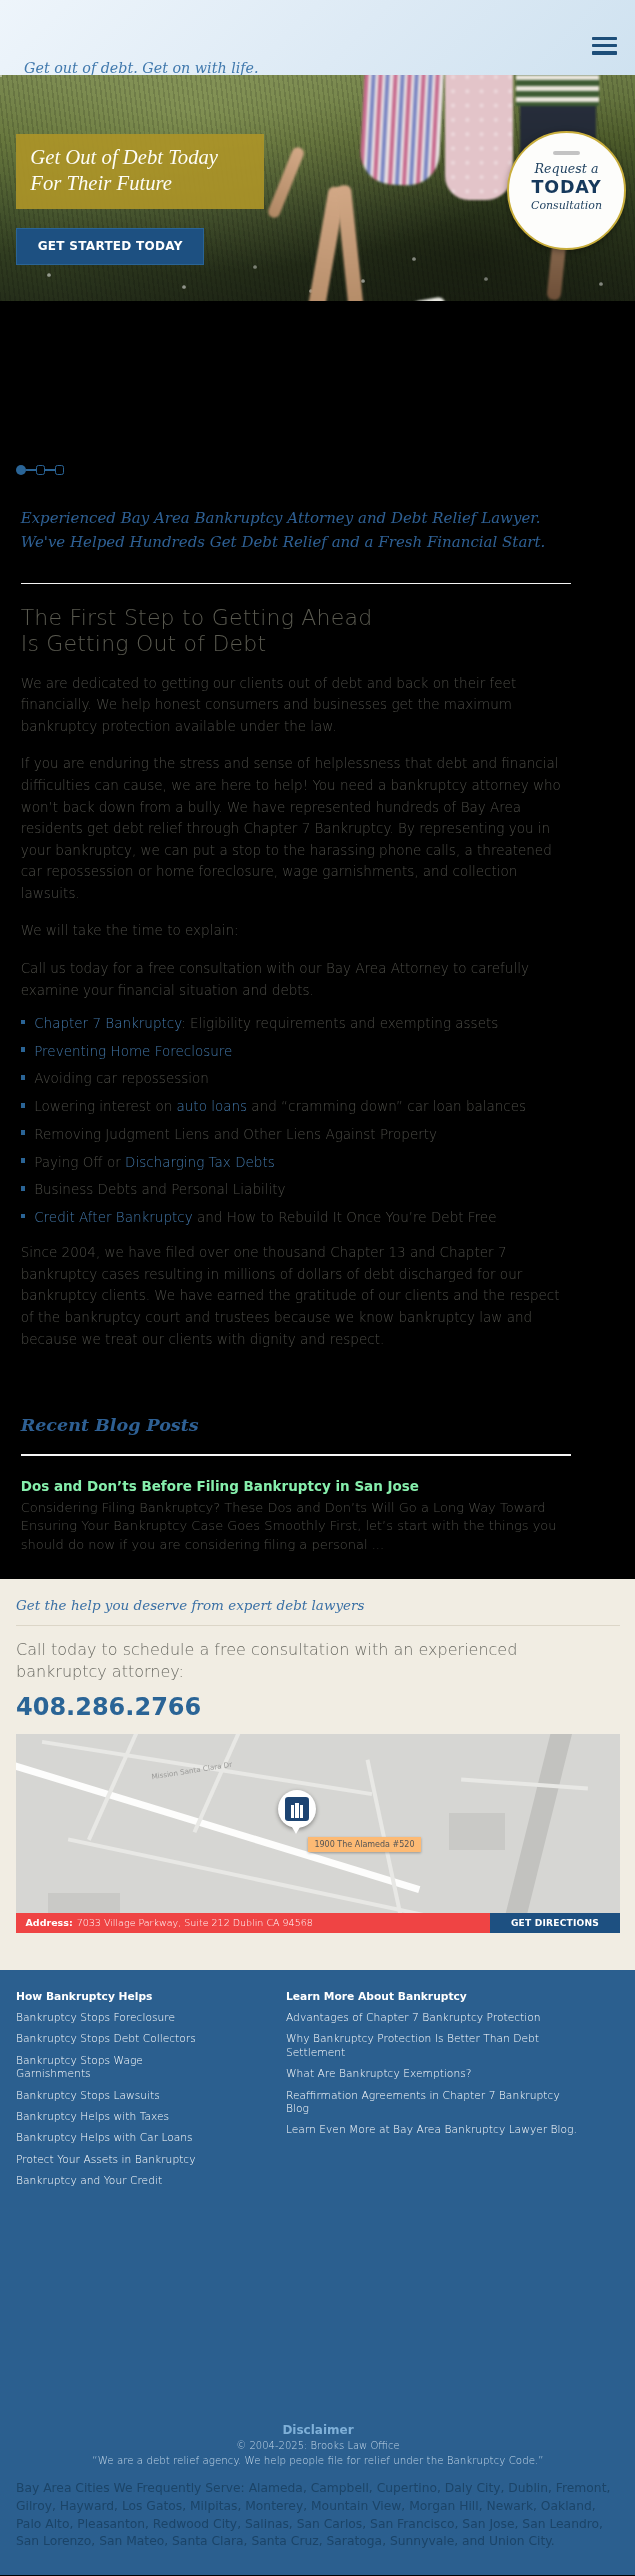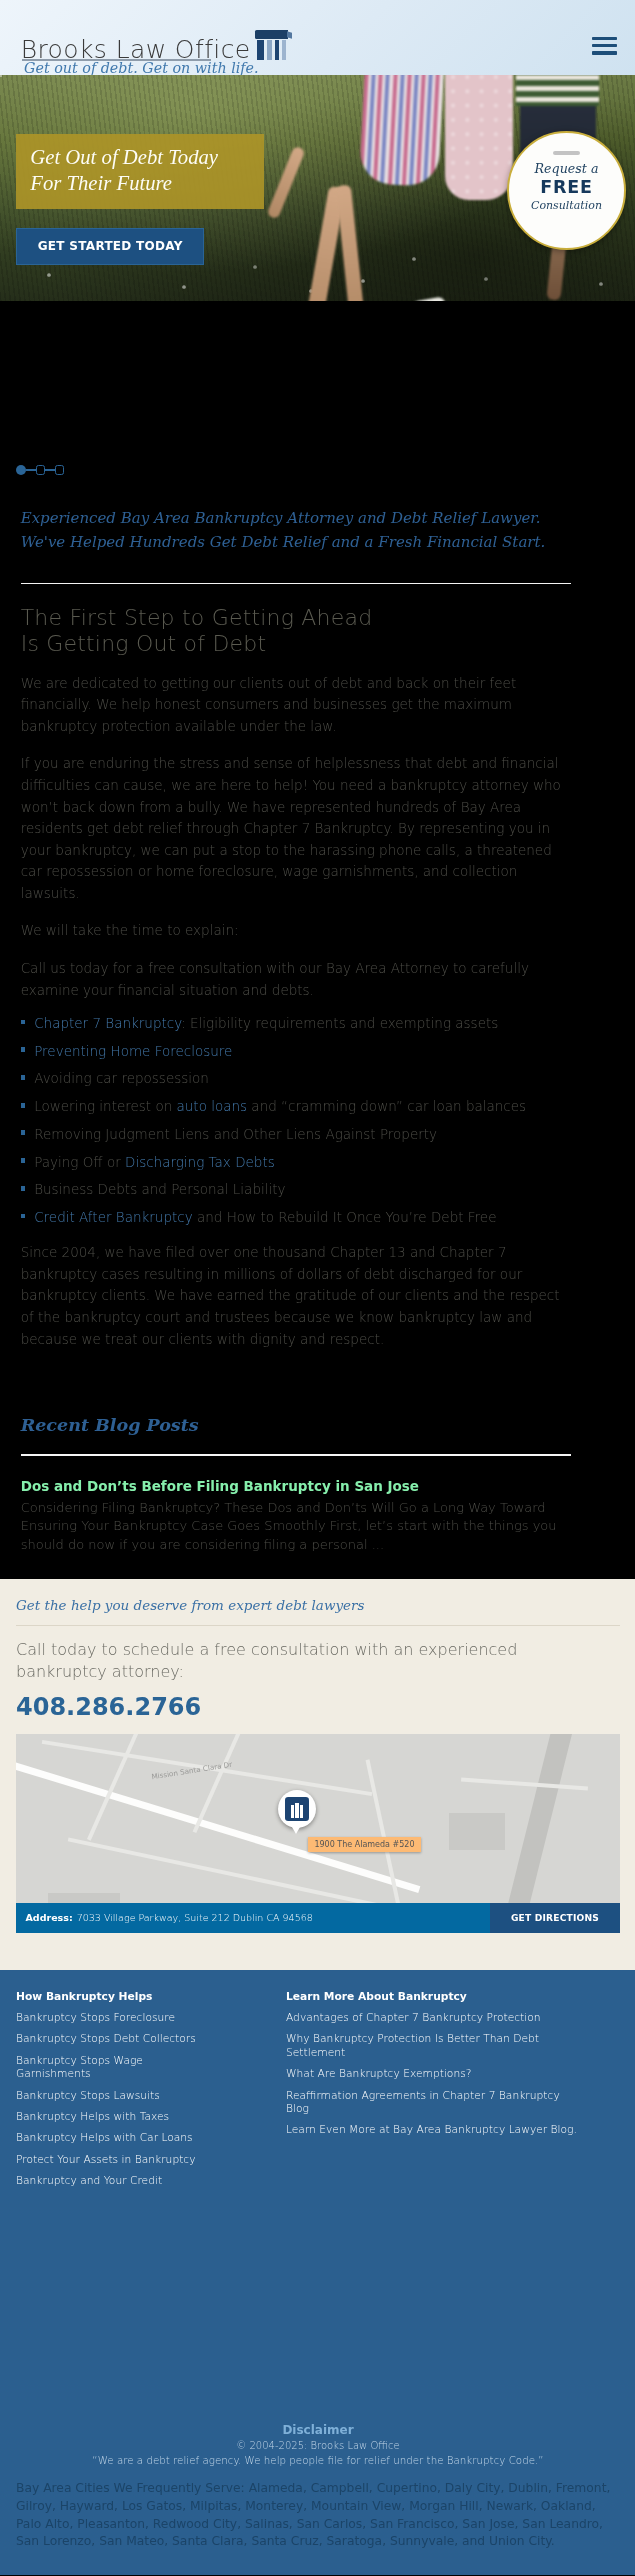--- a/index.html
+++ b/index.html
@@ -103,21 +103,21 @@
   .block { position:absolute; background:#c9c9c6; }
   .map-label { position:absolute; font-size:7.2px; color:#9a9a98; white-space:nowrap; }
   .marker { position:absolute; left:262px; top:56px; width:38px; height:38px; border-radius:50%; background:#fff;
     box-shadow:0 1.6px 4px rgba(0,0,0,.4); display:flex; align-items:center; justify-content:center; }
   .marker::after { content:""; position:absolute; left:14.3px; top:37px; border:4.8px solid transparent; border-top:7.2px solid #fff; }
   .marker-logo { width:24px; height:24px; border-radius:3.2px; background:#1d4472; display:flex; align-items:flex-end; justify-content:center; gap:1.6px; padding:3.2px 2.4px; }
   .marker-logo i { display:block; width:3.2px; height:12.7px; background:#fff; }
   .marker-logo i:nth-child(2){ height:15px; }
   .map-pin-label { position:absolute; left:292px; top:103px; background:#fdba74; box-shadow:0 0.8px 2.4px rgba(0,0,0,.3);
     font-size:8px; color:#555; padding:3.2px 6.4px; white-space:nowrap; }
-  .addr-bar { width:604px; height:30px; background:#0369a1; display:flex; align-items:stretch; }
+  .addr-bar { width:604px; height:20px; background:#ef4444; display:flex; align-items:stretch; }
   .addr-text { flex:1; color:#fff; font-size:9.5px; display:flex; align-items:center; padding-left:9.5px; gap:4px; font-weight:300; }
   .addr-text b { font-weight:bold; }
   .directions-btn { width:130px; background:#1d5081; color:#fff; border:none; font-weight:bold; font-size:9.1px;
     letter-spacing:0.2px; cursor:pointer; font-family:inherit; }
 
   
   .footer { height:605px; background:#2b5f8f; position:relative; padding:20px 16px 0 16px; }
   .footer-cols { display:flex; }
   .footer-col1 { width:238px; }
   .footer-col2 { width:302px; margin-left:32px; }
@@ -128,34 +128,20 @@
   .disclaimer-block { position:absolute; top:453px; left:0; width:100%; text-align:center; }
   .disclaimer-title { color:#7fb0d8; font-size:12px; font-weight:bold; }
   .copyright { color:#c2d6e8; font-size:10px; margin-top:3.2px; font-weight:300; }
   .agency-line { color:#c2d6e8; font-size:10.3px; margin-top:2.4px; font-weight:300; }
   .cities { position:absolute; top:510px; left:16px; right:16px; color:#1b4468; font-size:12.3px; line-height:1.45; font-weight:400; }
 </style>
 </head>
 <body>
 
 <header class="site-header">
-  <div class="logo-wrap">
-    <span class="logo-text">Brooks Law Office</span>
-    <span class="logo-icon">
-      <i class="beam"></i>
-        <i class="beam-tip"></i>
-      <span class="bars">
-          <i></i>
-          <i></i>
-          <i></i>
-          <i></i>
-        </span>
-    </span>
-    <span class="logo-underline"></span>
-  </div>
   <div class="tagline">Get out of debt. Get on with life.</div>
   <div class="hamburger">
       <i></i>
       <i></i>
       <i></i>
     </div>
 </header>
 
 <section class="hero">
   <div class="grass-tex"></div>
@@ -172,21 +158,21 @@
   <div class="photo-figure shoe-white"></div>
 
   <div class="hero-banner">
     <div class="line">Get Out of Debt Today</div>
     <div class="line">For Their Future</div>
   </div>
   <button class="hero-cta">GET STARTED TODAY</button>
   <div class="badge">
     <div class="badge-dash"></div>
     <div class="badge-l1">Request a</div>
-    <div class="badge-l2">FREE</div>
+    <div class="badge-l2">TODAY</div>
     <div class="badge-l3">Consultation</div>
   </div>
 </section>
 
 <section class="dark-main">
   <div class="dots-row">
     <span class="dot"></span>
     <span class="dot-link"></span>
     <span class="dot sq"></span>
     <span class="dot-link"></span>

